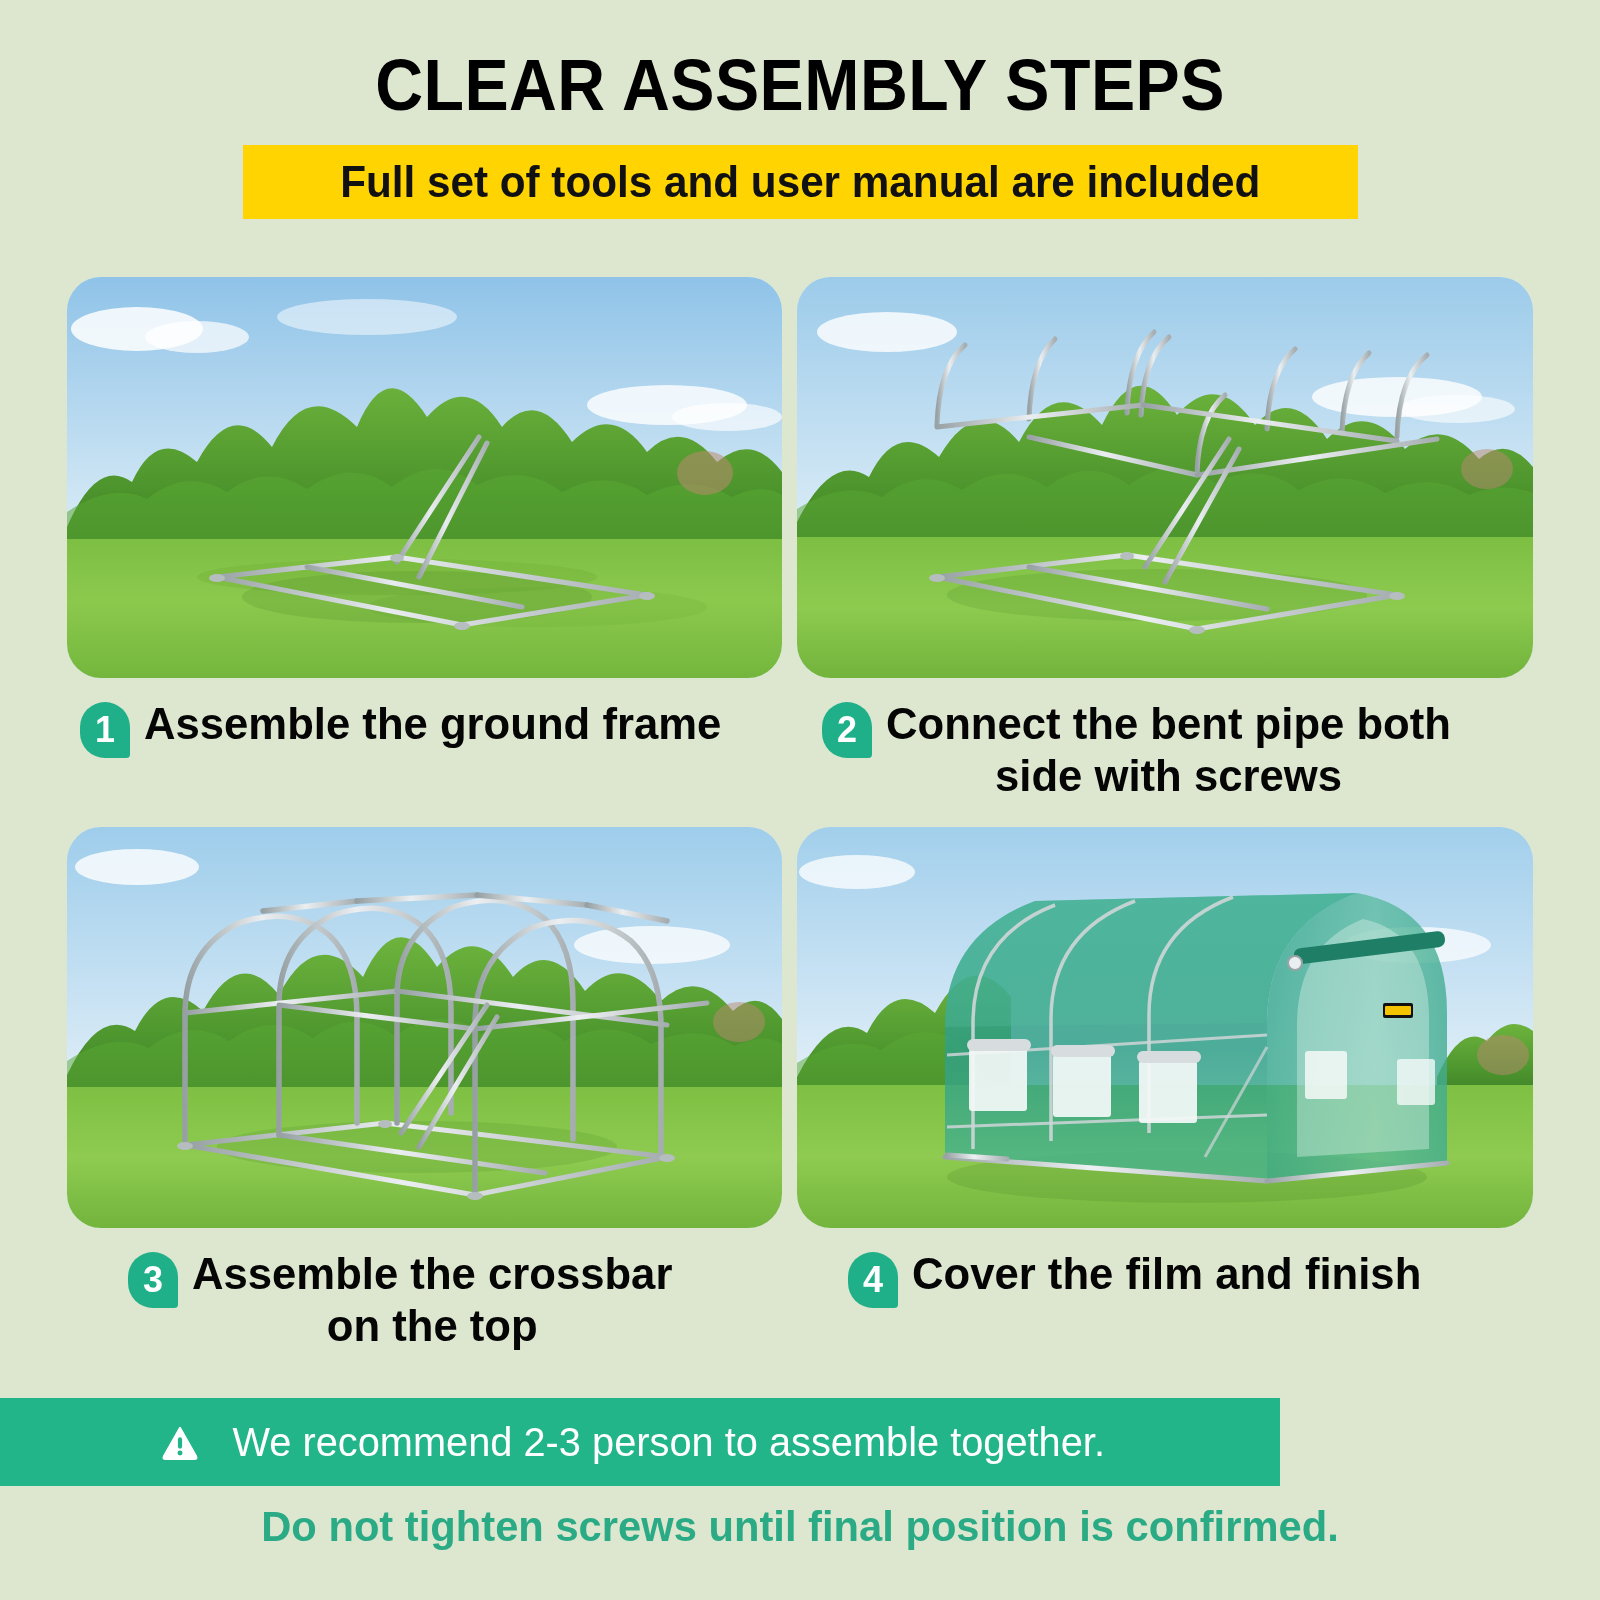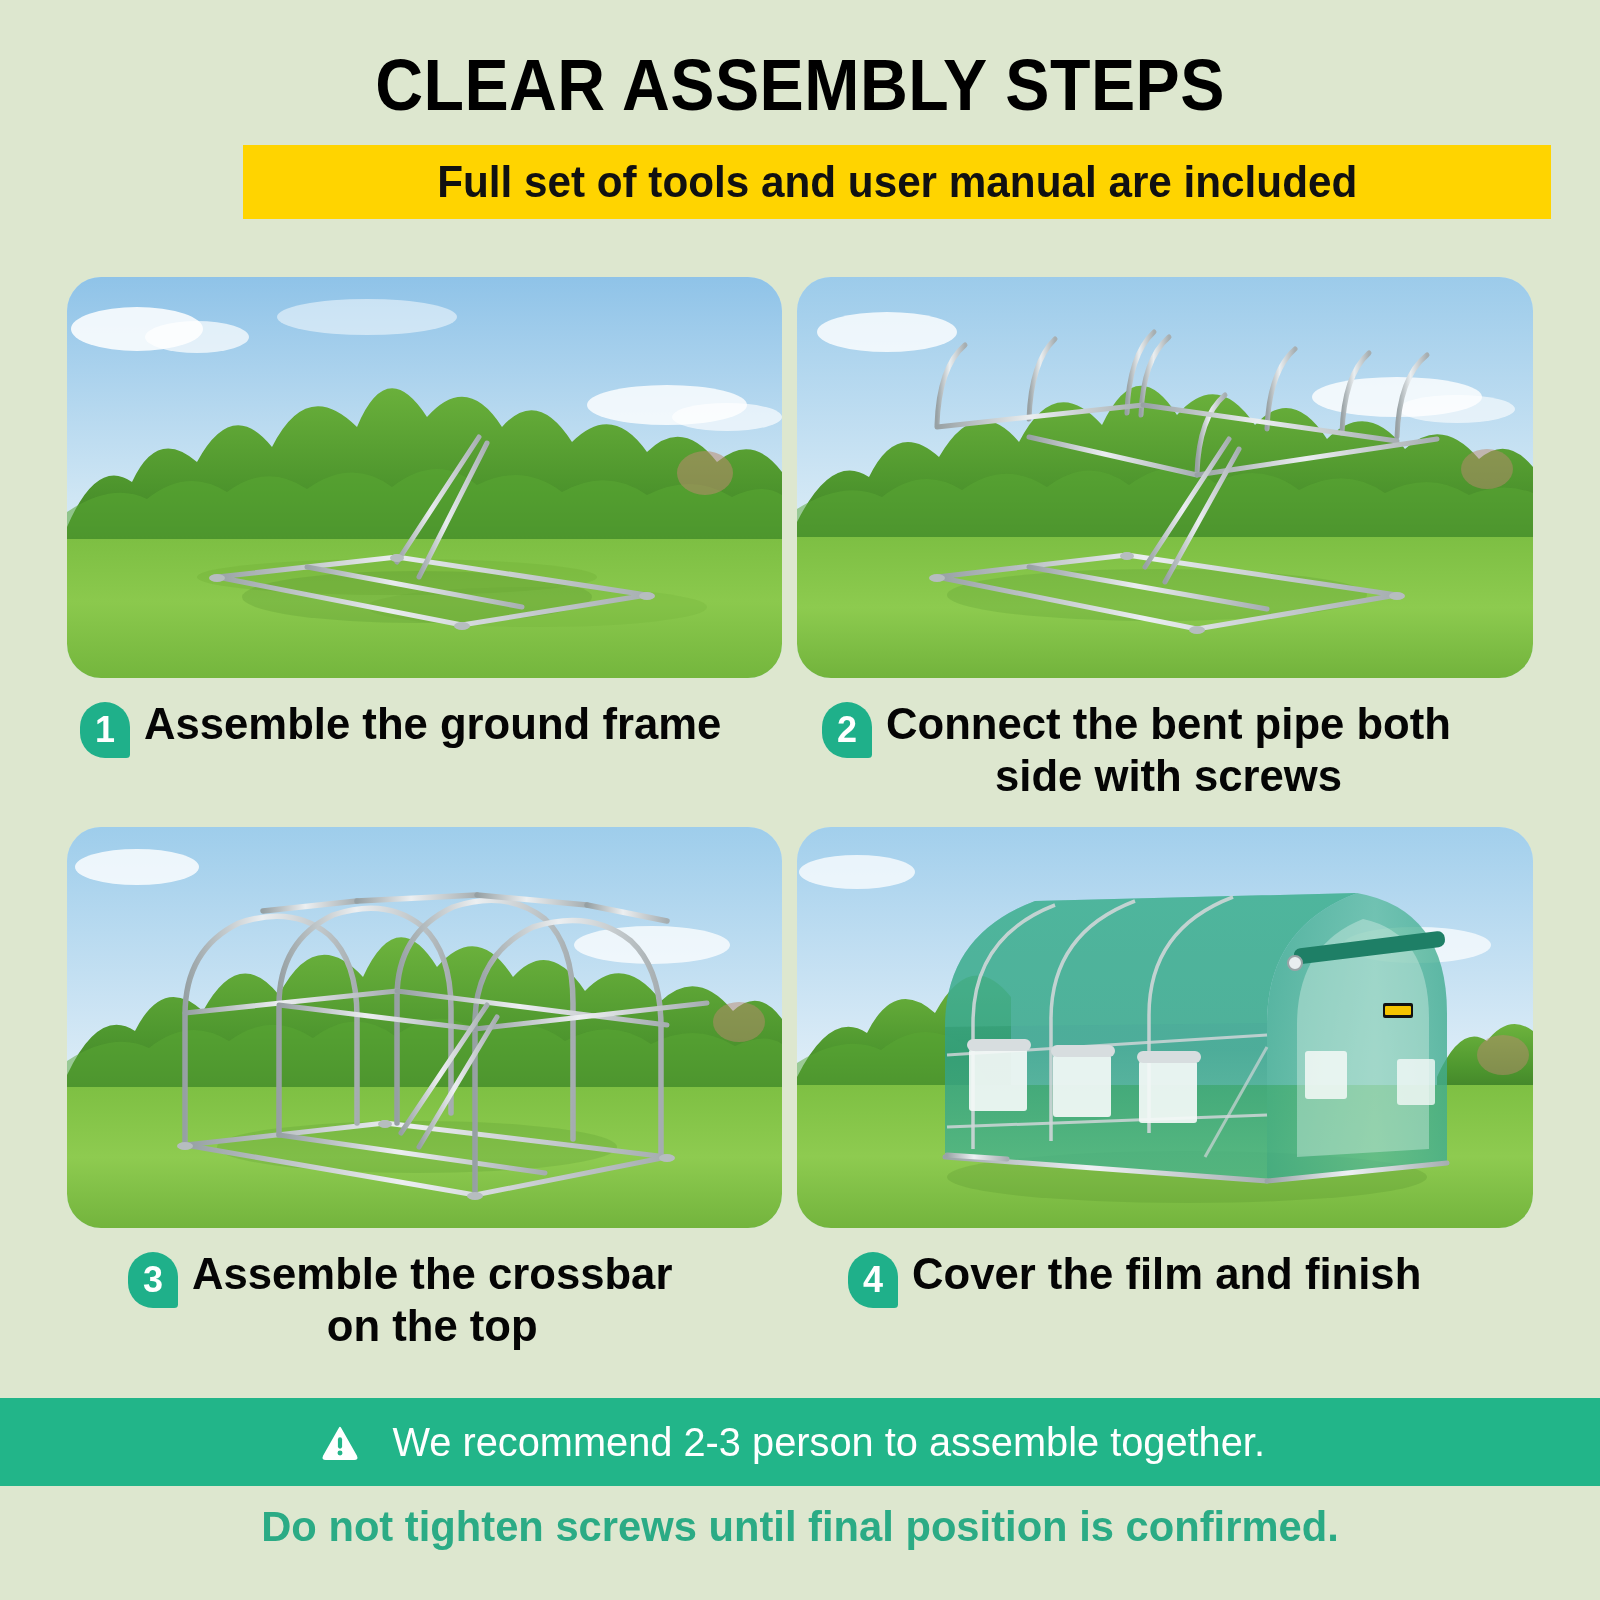--- a/index.html
+++ b/index.html
@@ -27,21 +27,21 @@
     font-weight: bold;
     color: #000000;
     letter-spacing: 0.5px;
     font-family: "Liberation Sans", sans-serif;
     transform: scaleX(0.92);
   }
   .subtitle-banner {
     position: absolute;
     top: 145px;
     left: 243px;
-    width: 1308px;
+    width: 1115px;
     height: 74px;
     background: #ffd400;
     display: flex;
     align-items: center;
     justify-content: center;
   }
   .subtitle-banner .subtitle-text {
     font-size: 44px;
     font-weight: bold;
     color: #111111;
@@ -99,21 +99,21 @@
   .cap-2 .step-text,
   .cap-3 .step-text { }
   .cap-2 .step-line-2,
   .cap-3 .step-line-2 { display: block; text-align: center; }
 
   
   .footer-band {
     position: absolute;
     left: 0;
     top: 1398px;
-    width: 1600px;
+    width: 1280px;
     height: 88px;
     background: #22b589;
     display: flex;
     align-items: center;
     justify-content: center;
     gap: 20px;
   }
   .warning-icon {
     width: 38px;
     height: 38px;

